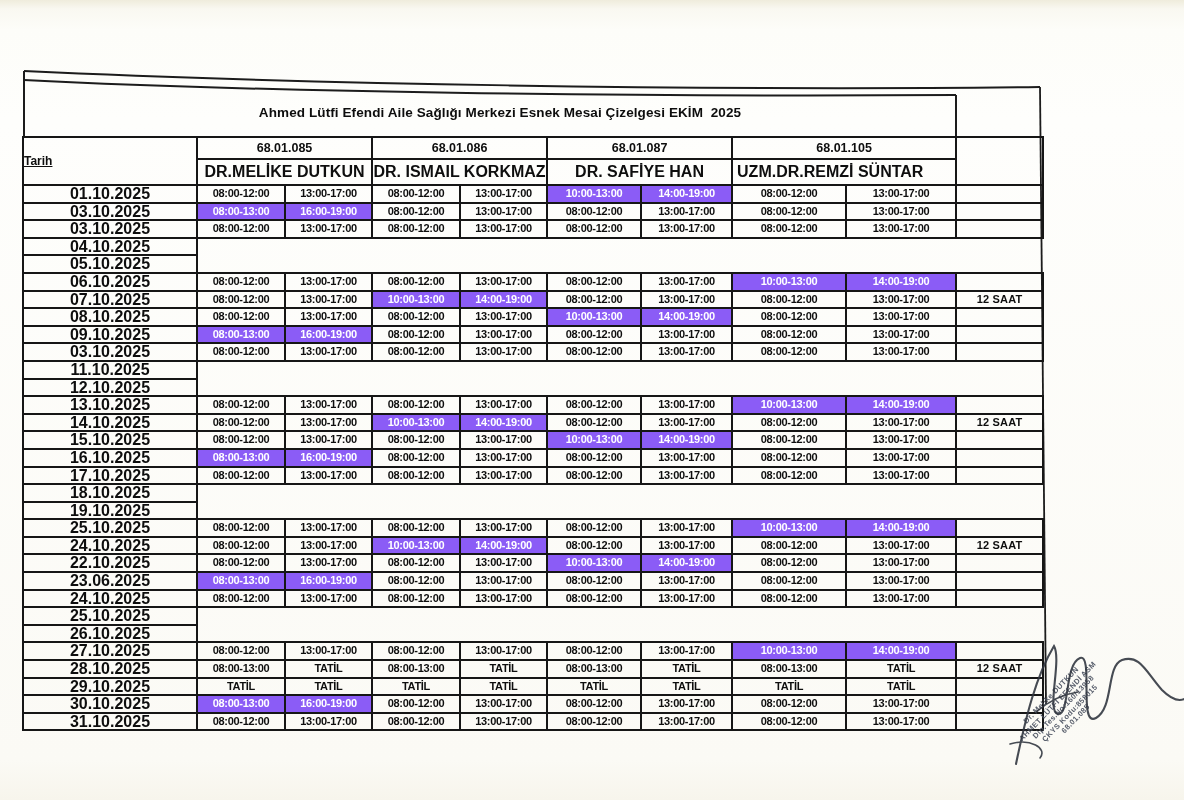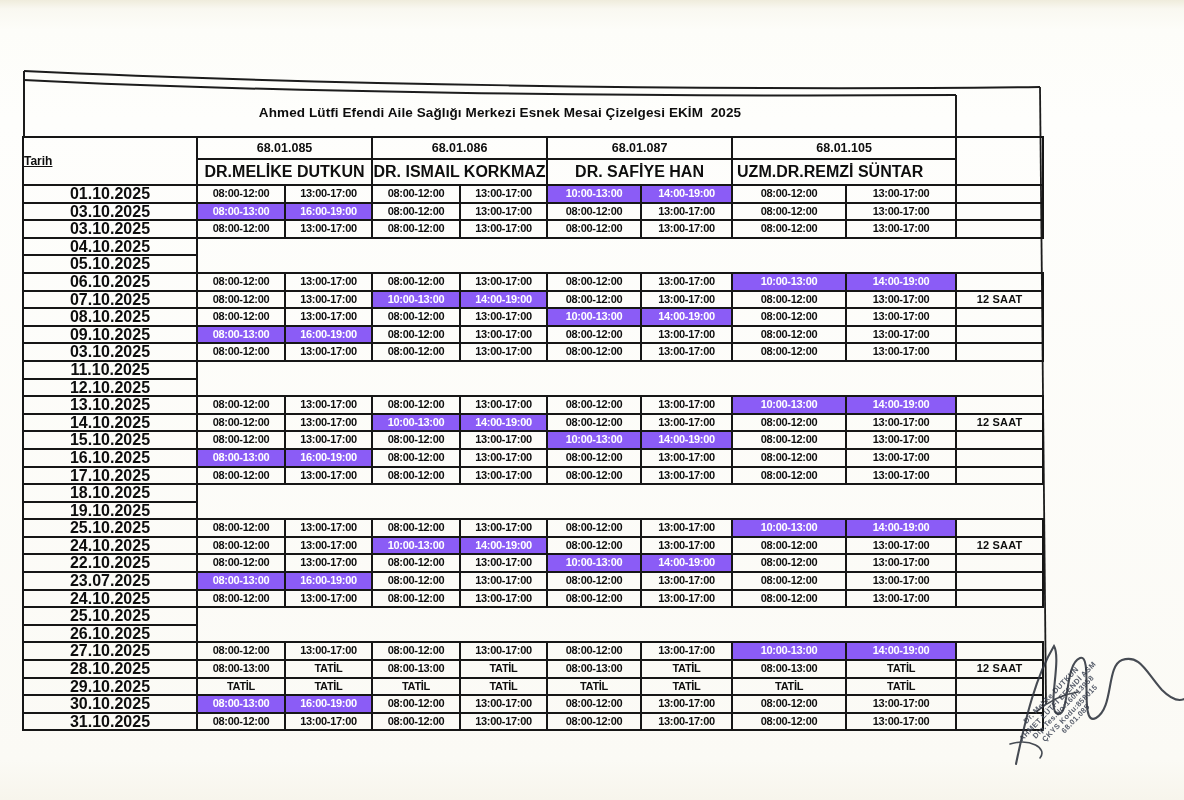--- a/index.html
+++ b/index.html
@@ -301,21 +301,21 @@
           <td class="time">13:00-17:00</td>
           <td class="time">08:00-12:00</td>
           <td class="time">13:00-17:00</td>
           <td class="time hl">10:00-13:00</td>
           <td class="time hl">14:00-19:00</td>
           <td class="time">08:00-12:00</td>
           <td class="time">13:00-17:00</td>
           <td class="note"></td>
         </tr>
         <tr>
-          <td class="date">23.07.2025</td>
+          <td class="date">23.06.2025</td>
           <td class="time hl">08:00-13:00</td>
           <td class="time hl">16:00-19:00</td>
           <td class="time">08:00-12:00</td>
           <td class="time">13:00-17:00</td>
           <td class="time">08:00-12:00</td>
           <td class="time">13:00-17:00</td>
           <td class="time">08:00-12:00</td>
           <td class="time">13:00-17:00</td>
           <td class="note"></td>
         </tr>

